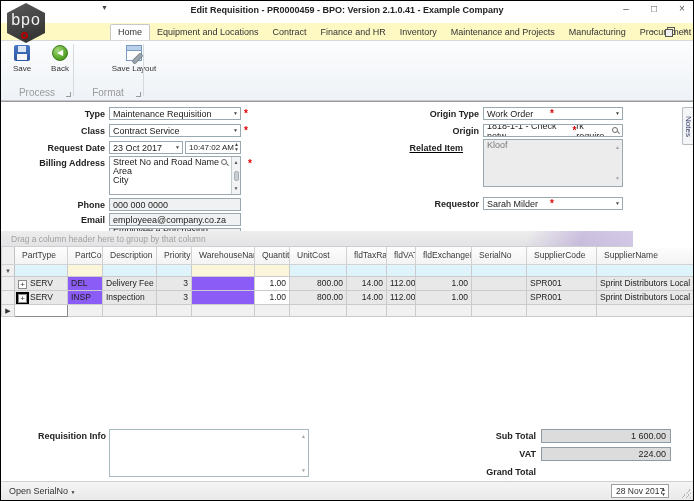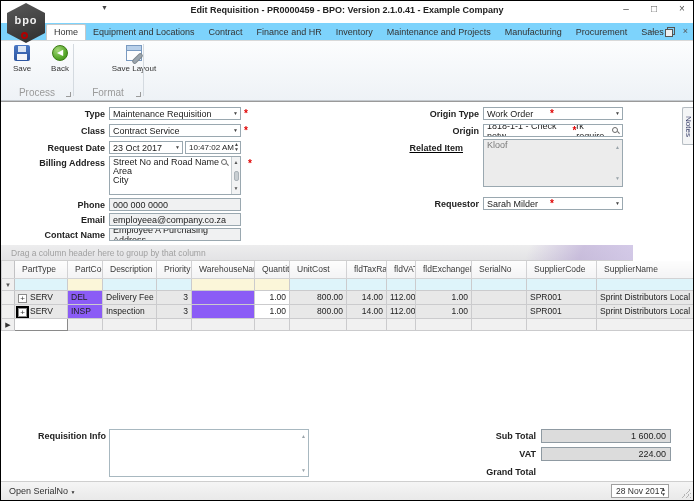--- a/index.html
+++ b/index.html
@@ -10,25 +10,25 @@
   .titlebar { position:relative; height:22px; background:#fff; }
   .title-text { position:absolute; left:0; right:0; top:4px; text-align:center; font-size:9px; font-weight:bold; color:#222; }
   .qa-arrow { position:absolute; left:100px; top:3px; font-size:7px; color:#444; }
   .win-controls { position:absolute; right:4px; top:2px; display:flex; gap:14px; }
   .win-btn { font-size:10px; color:#555; width:14px; text-align:center; cursor:default; }
 
   
   .logo { position:absolute; left:6px; top:2px; width:38px; height:40px; z-index:30;
           clip-path:polygon(50% 0,100% 25%,100% 75%,50% 100%,0 75%,0 25%);
           background:linear-gradient(160deg,#5a5a5a,#2e2e2e); display:flex; align-items:center; justify-content:center; }
-  .logo-text { color:#f2f2f2; font-weight:bold; font-size:11px; letter-spacing:1px; margin-top:-6px; }
+  .logo-text { color:#f2f2f2; font-weight:normal; font-size:16px; letter-spacing:1px; margin-top:-6px; }
   .logo-ring { position:absolute; left:14px; bottom:4px; width:7px; height:7px; border:2px solid #b00000; border-radius:50%; }
 
   
-  .tabstrip { position:relative; height:18px; background:#7dd3fc; border-bottom:1px solid #d9d9d9; display:flex; align-items:flex-end; padding-left:45px; }
+  .tabstrip { position:relative; height:18px; background:#fef9c3; border-bottom:1px solid #d9d9d9; display:flex; align-items:flex-end; padding-left:109px; }
   .tab { font-size:9px; color:#333; padding:2px 7px 3px 7px; white-space:nowrap; }
   .tab.active { background:#fff; border:1px solid #c8c8c8; border-bottom:none; border-radius:2px 2px 0 0; }
   .mdi-controls { position:absolute; right:5px; top:3px; display:flex; gap:10px; align-items:center; }
   .mdi-btn { font-size:9px; color:#555; }
   .icon-restore { position:relative; width:8px; height:8px; }
   .icon-restore::before { content:""; position:absolute; left:2px; top:0; width:6px; height:6px; border:1px solid #555; }
   .icon-restore::after { content:""; position:absolute; left:0; top:2px; width:6px; height:6px; border:1px solid #555; background:#f0f0f0; }
 
   
   .ribbon { position:relative; height:60px; background:linear-gradient(#fcfdfe,#eef2f6); border-bottom:1px solid #c4c9ce; }
@@ -65,21 +65,21 @@
   .mag::after { content:""; position:absolute; left:5px; top:5px; width:3px; height:1px; background:#6a6a6a; transform:rotate(45deg); }
   .multiline { position:absolute; background:#fff; border:1px solid #9aa8b0; font-size:9px; color:#222; padding:1px 14px 1px 3px; line-height:9px; overflow:hidden; }
   .multiline.disabled { background:#ececec; color:#7a7a7a; }
   .scrollcol { position:absolute; right:0; top:0; bottom:0; width:9px; border-left:1px solid #c5ccd0; background:#f2f3f4; font-size:5px; color:#555; display:flex; flex-direction:column; justify-content:space-between; align-items:center; padding:1px 0; }
   .scroll-thumb { width:5px; height:10px; background:#c8ced2; border:1px solid #aab2b8; border-radius:2px; }
   .mag-in-box { position:absolute; right:11px; top:2px; }
   .notes-tab { position:absolute; right:0; top:5px; width:11px; height:38px; border:1px solid #b5bcc2; border-right:none; background:#f4f5f6; border-radius:2px 0 0 2px; display:flex; align-items:center; justify-content:center; }
   .notes-text { writing-mode:vertical-rl; font-size:8px; color:#333a66; }
 
   
-  .grid { position:absolute; left:0; top:143px; width:632px; }
+  .grid { position:absolute; left:0; top:129px; width:632px; }
   .groupbar { position:relative; height:16px; background:linear-gradient(#ededee,#e3e3e5); border-bottom:1px solid #cfcfcf; overflow:hidden; }
   .groupbar-text { font-size:8.5px; color:#a0a0a0; padding:3px 0 0 10px; }
   .swoosh { position:absolute; right:0; top:0; width:150px; height:16px;
             background:linear-gradient(110deg,rgba(170,150,210,0) 30%,rgba(165,140,205,.45) 65%,rgba(200,185,230,.65) 100%); }
   table.gridtbl { width:692px; table-layout:fixed; border-collapse:collapse; font-size:8.5px; color:#222; }
   .gridtbl th { font-weight:normal; text-align:left; background:linear-gradient(#fdfdfd,#f3f3f4); border:1px solid #d2d2d4; border-top:none; height:17px; padding:0 7px; overflow:hidden; white-space:nowrap; color:#3a3a3a; }
   .gridtbl td { height:14px; border:1px solid #cbcbcd; padding:0 3px; overflow:hidden; white-space:nowrap; }
   td.ind, th.ind { background:#f0f0f0 !important; border-right:1px solid #c2c2c4; padding:0 1px; text-align:center; }
   tr.gfilter td { height:12px; background:#def4fa; }
   tr.gfilter td.yellow { background:#fbf6d9; }

